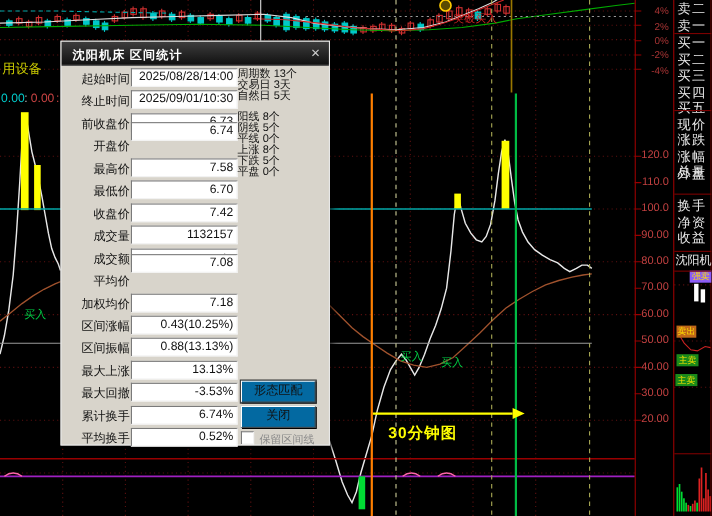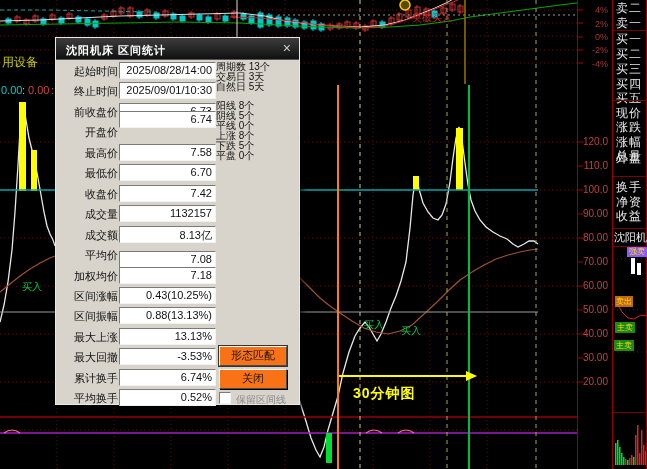--- a/index.html
+++ b/index.html
@@ -17,21 +17,21 @@
           border:1px solid #e8e8e8;box-shadow:3px 3px 6px rgba(0,0,0,.7);box-sizing:border-box;}
   #dlg-title{position:absolute;left:0;top:0;right:0;height:21px;background:linear-gradient(#3d3d3d,#101010);
              border-bottom:1px solid #555;}
   #dlg-title-text{position:absolute;left:10px;top:5px;color:#fff;font-size:11px;font-weight:bold;letter-spacing:1px;}
   #dlg-close{position:absolute;right:8px;top:2px;color:#ccc;font-size:14px;cursor:default;}
   .dlg-row-label{position:absolute;left:2px;width:60px;text-align:right;font-size:11px;color:#111;}
   .dlg-box{position:absolute;left:63px;width:92px;height:14px;background:#fff;
            border:1px solid;border-color:#7a7a7a #f2f2f2 #f2f2f2 #7a7a7a;
            font-size:11px;color:#111;text-align:right;padding:1px 3px 0 0;}
   .dlg-stat{position:absolute;left:160px;width:82px;font-size:10px;color:#111;}
-  .dlg-btn{position:absolute;left:163px;width:66px;height:18px;background:#f97316;color:#111;
+  .dlg-btn{position:absolute;left:163px;width:66px;height:18px;background:#0369a1;color:#111;
            font-size:11px;text-align:center;line-height:17px;
            border:1px solid;border-color:#fff #4a4a4a #4a4a4a #fff;box-shadow:1px 1px 0 #000;}
   #dlg-check{position:absolute;left:163px;width:10px;height:10px;background:#fff;
              border:1px solid;border-color:#7a7a7a #f2f2f2 #f2f2f2 #7a7a7a;}
   #dlg-check-label{position:absolute;left:180px;font-size:10px;color:#8a8a8a;}
   .sep-h{position:absolute;height:1px;background:#7a0000;}
   .vline-red{position:absolute;width:1px;background:#990000;top:0;height:469px;}
 </style>
 </head>
 <body>
@@ -324,21 +324,21 @@
         <div class="dlg-box" style="top:105.8px;">7.58</div>
         <div class="dlg-row-label" style="top:128.25px;">最低价</div>
         <div class="dlg-box" style="top:126.25px;">6.70</div>
         <div class="dlg-row-label" style="top:148.7px;">收盘价</div>
         <div class="dlg-box" style="top:146.7px;">7.42</div>
         <div class="dlg-row-label" style="top:169.15px;">成交量</div>
         <div class="dlg-box" style="top:167.15px;">1132157</div>
         <div class="dlg-row-label" style="top:189.6px;">成交额</div>
         <div class="dlg-box" style="top:187.6px;">8.13亿</div>
         <div class="dlg-row-label" style="top:210.04999999999998px;">平均价</div>
-        <div class="dlg-box" style="top:193px;margin-top:20px;">7.08</div>
+        <div class="dlg-box" style="top:193px;">7.08</div>
         <div class="dlg-row-label" style="top:230.5px;">加权均价</div>
         <div class="dlg-box" style="top:228.5px;">7.18</div>
         <div class="dlg-row-label" style="top:250.95px;">区间涨幅</div>
         <div class="dlg-box" style="top:248.95px;">0.43(10.25%)</div>
         <div class="dlg-row-label" style="top:271.4px;">区间振幅</div>
         <div class="dlg-box" style="top:269.4px;">0.88(13.13%)</div>
         <div class="dlg-row-label" style="top:291.84999999999997px;">最大上涨</div>
         <div class="dlg-box" style="top:289.84999999999997px;">13.13%</div>
         <div class="dlg-row-label" style="top:312.3px;">最大回撤</div>
         <div class="dlg-box" style="top:310.3px;">-3.53%</div>

